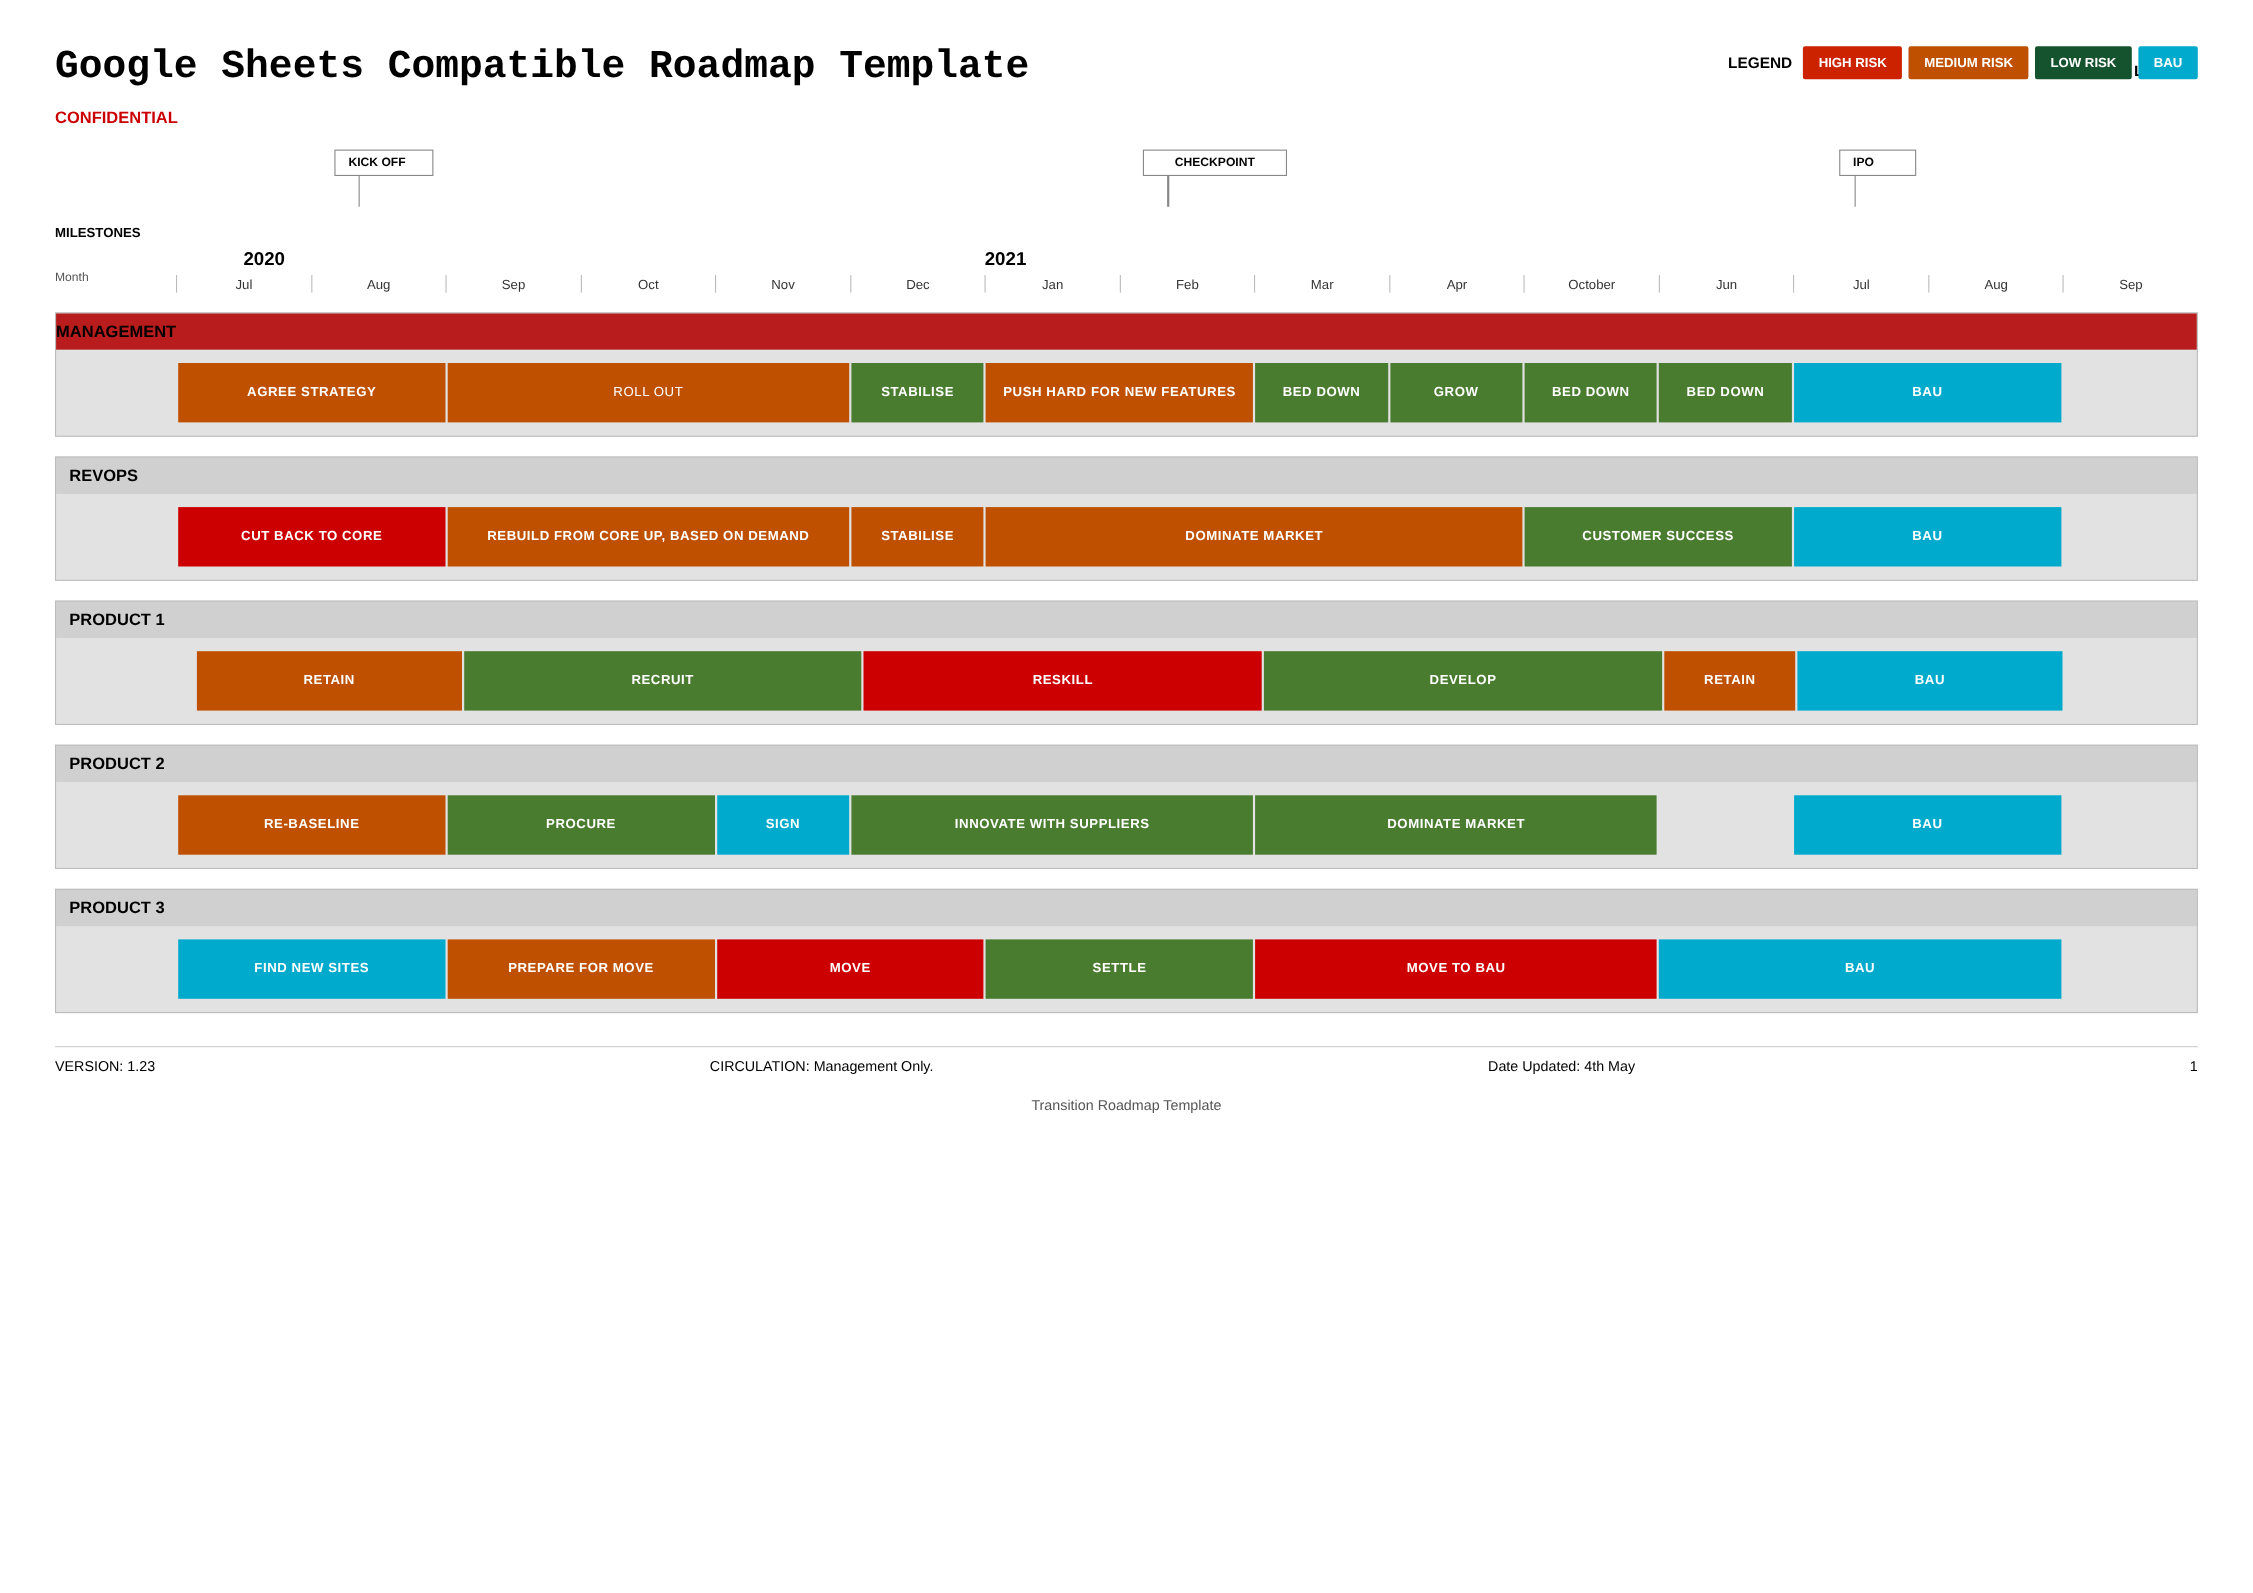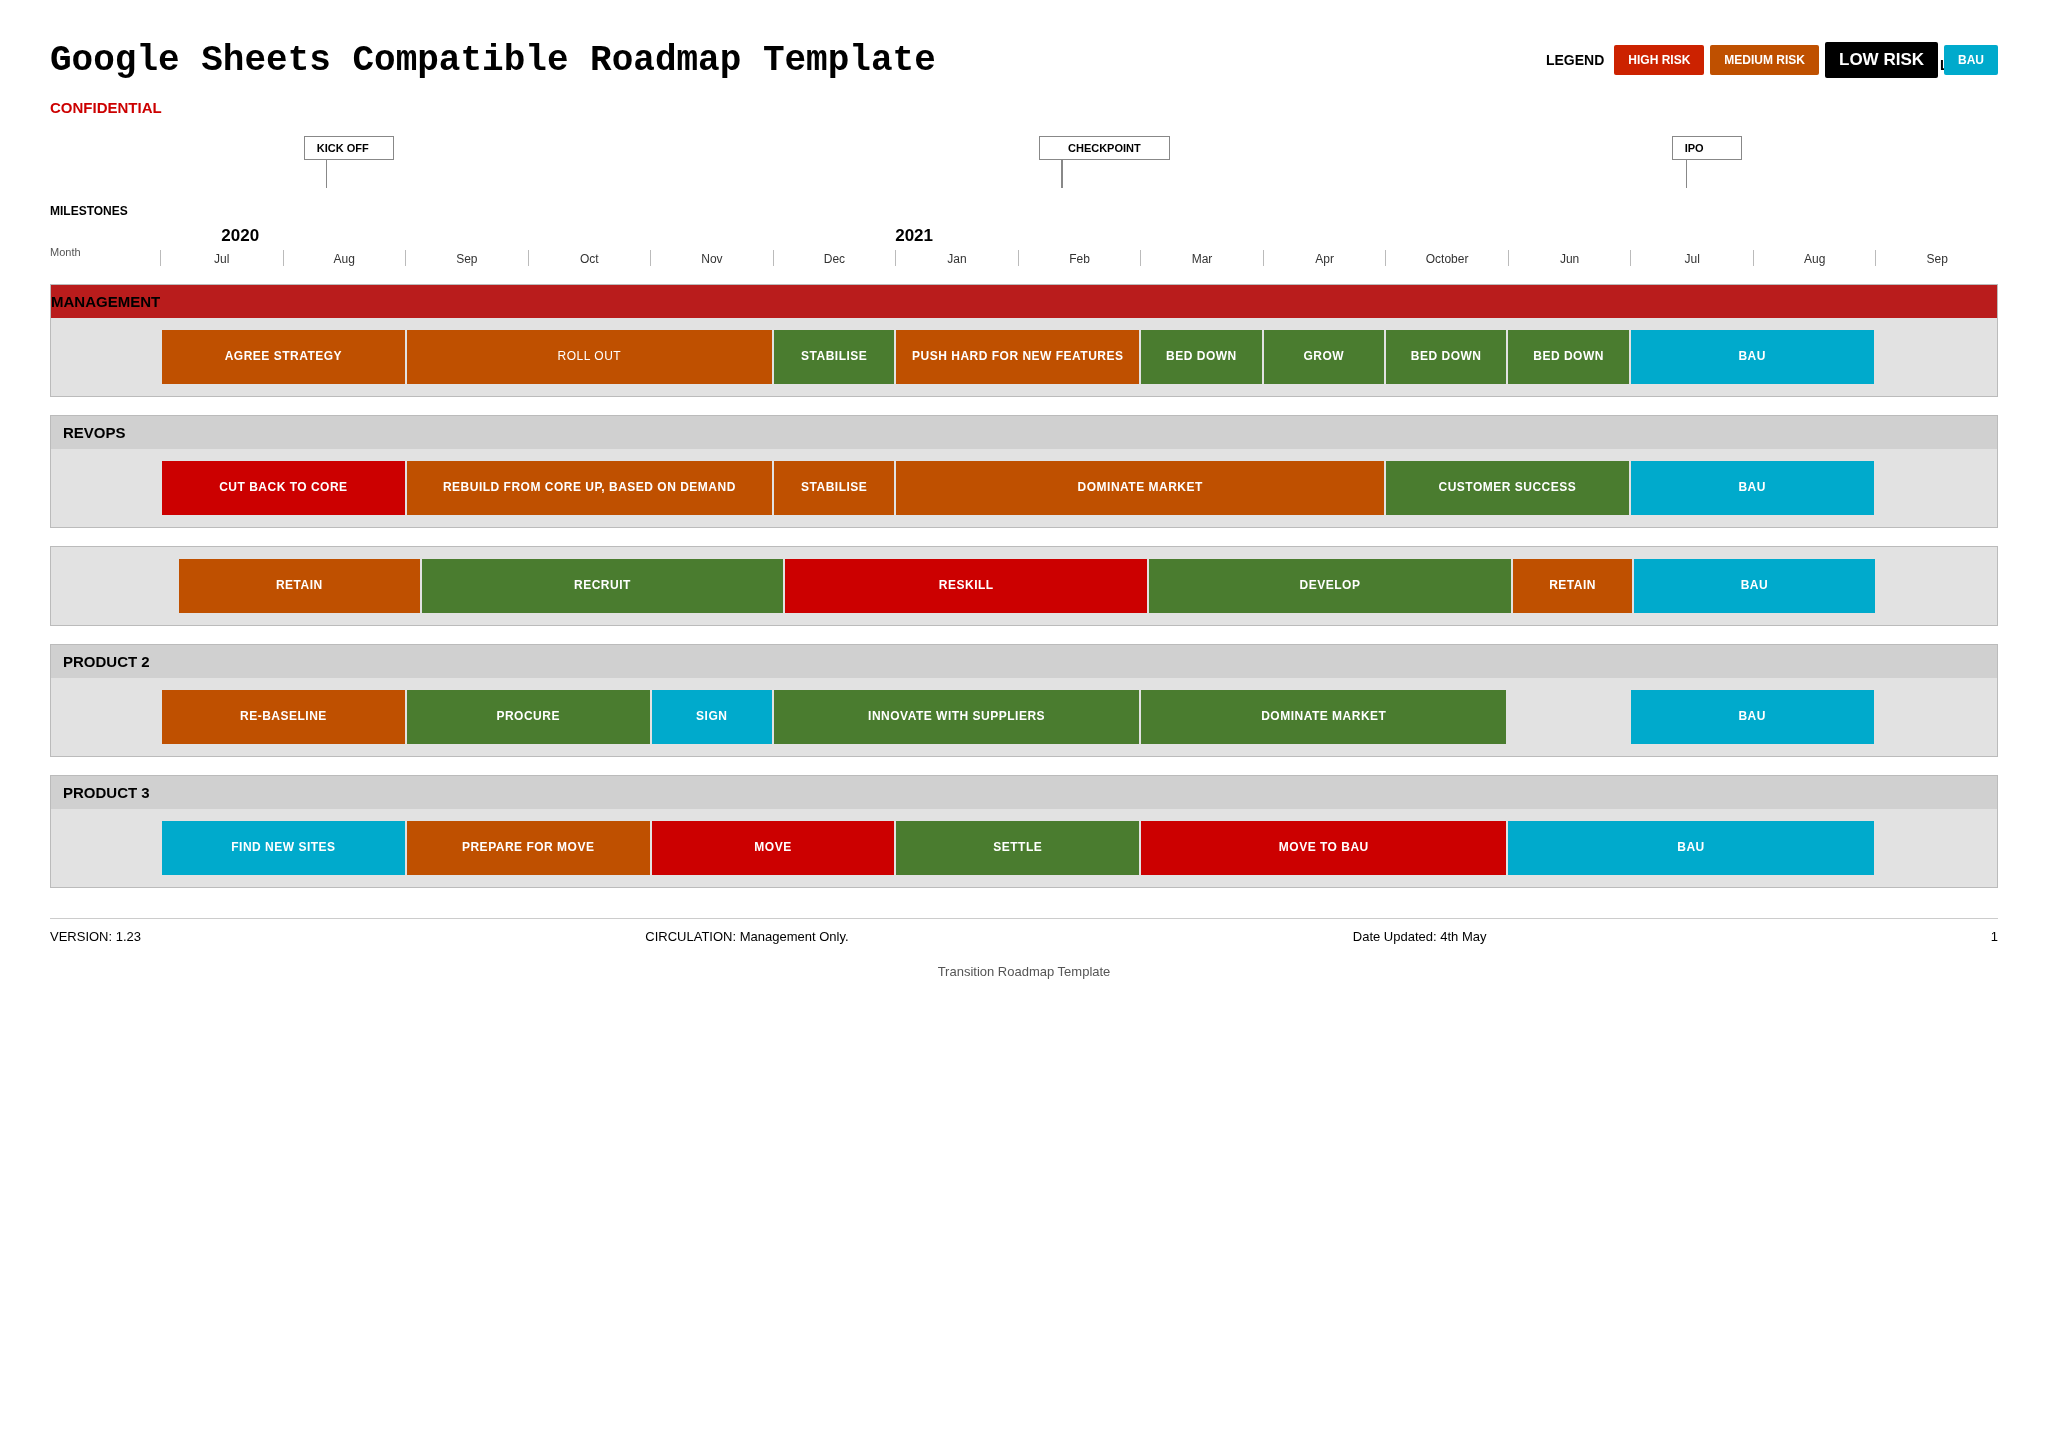--- a/index.html
+++ b/index.html
@@ -164,20 +164,21 @@
               <div style="position: absolute; left: calc(0% + 1px); width: calc(13.3333% - 2px); top: 0px; height: 54px; background: rgb(204, 0, 0); color: rgb(255, 255, 255); font-weight: bold; font-size: 12px; display: flex; align-items: center; justify-content: center; text-align: center; padding: 4px; letter-spacing: 0.5px; line-height: 1.3;">CUT BACK TO CORE</div>
               <div style="position: absolute; left: calc(13.3333% + 1px); width: calc(20% - 2px); top: 0px; height: 54px; background: rgb(191, 80, 0); color: rgb(255, 255, 255); font-weight: bold; font-size: 12px; display: flex; align-items: center; justify-content: center; text-align: center; padding: 4px; letter-spacing: 0.5px; line-height: 1.3;">REBUILD FROM CORE UP, BASED ON DEMAND</div>
               <div style="position: absolute; left: calc(33.3333% + 1px); width: calc(6.6667% - 2px); top: 0px; height: 54px; background: rgb(191, 80, 0); color: rgb(255, 255, 255); font-weight: bold; font-size: 12px; display: flex; align-items: center; justify-content: center; text-align: center; padding: 4px; letter-spacing: 0.5px; line-height: 1.3;">STABILISE</div>
               <div style="position: absolute; left: calc(40% + 1px); width: calc(26.6667% - 2px); top: 0px; height: 54px; background: rgb(191, 80, 0); color: rgb(255, 255, 255); font-weight: bold; font-size: 12px; display: flex; align-items: center; justify-content: center; text-align: center; padding: 4px; letter-spacing: 0.5px; line-height: 1.3;">DOMINATE MARKET</div>
               <div style="position: absolute; left: calc(66.6667% + 1px); width: calc(13.3333% - 2px); top: 0px; height: 54px; background: rgb(74, 124, 47); color: rgb(255, 255, 255); font-weight: bold; font-size: 12px; display: flex; align-items: center; justify-content: center; text-align: center; padding: 4px; letter-spacing: 0.5px; line-height: 1.3;">CUSTOMER SUCCESS</div>
               <div style="position: absolute; left: calc(80% + 1px); width: calc(13.3333% - 2px); top: 0px; height: 54px; background: rgb(0, 170, 204); color: rgb(255, 255, 255); font-weight: bold; font-size: 12px; display: flex; align-items: center; justify-content: center; text-align: center; padding: 4px; letter-spacing: 0.5px; line-height: 1.3;">BAU</div>
             </div>
           </div>
         </div>
         <div style="margin-top: 18px; border: 1px solid rgb(187, 187, 187); background: rgb(208, 208, 208);">
+          <div style="padding: 8px 12px; font-weight: bold; font-size: 15px; background: rgb(208, 208, 208);">PRODUCT 1</div>
           <div style="background: rgb(226, 226, 226); padding: 12px 0px; display: flex; gap: 17px;">
             <div style="width: 110px; flex-shrink: 0;"></div>
             <div style="flex: 1 1 0%; position: relative; height: 54px;">
               <div style="position: absolute; left: calc(0% + 1px); width: calc(13.3333% - 2px); top: 0px; height: 54px; background: rgb(191, 80, 0); color: rgb(255, 255, 255); font-weight: bold; font-size: 12px; display: flex; align-items: center; justify-content: center; text-align: center; padding: 4px; letter-spacing: 0.5px; line-height: 1.3;">RETAIN</div>
               <div style="position: absolute; left: calc(13.3333% + 1px); width: calc(20% - 2px); top: 0px; height: 54px; background: rgb(74, 124, 47); color: rgb(255, 255, 255); font-weight: bold; font-size: 12px; display: flex; align-items: center; justify-content: center; text-align: center; padding: 4px; letter-spacing: 0.5px; line-height: 1.3;">RECRUIT</div>
               <div style="position: absolute; left: calc(33.3333% + 1px); width: calc(20% - 2px); top: 0px; height: 54px; background: rgb(204, 0, 0); color: rgb(255, 255, 255); font-weight: bold; font-size: 12px; display: flex; align-items: center; justify-content: center; text-align: center; padding: 4px; letter-spacing: 0.5px; line-height: 1.3;">RESKILL</div>
               <div style="position: absolute; left: calc(53.3333% + 1px); width: calc(20% - 2px); top: 0px; height: 54px; background: rgb(74, 124, 47); color: rgb(255, 255, 255); font-weight: bold; font-size: 12px; display: flex; align-items: center; justify-content: center; text-align: center; padding: 4px; letter-spacing: 0.5px; line-height: 1.3;">DEVELOP</div>
               <div style="position: absolute; left: calc(73.3333% + 1px); width: calc(6.6667% - 2px); top: 0px; height: 54px; background: rgb(191, 80, 0); color: rgb(255, 255, 255); font-weight: bold; font-size: 12px; display: flex; align-items: center; justify-content: center; text-align: center; padding: 4px; letter-spacing: 0.5px; line-height: 1.3;">RETAIN</div>
               <div style="position: absolute; left: calc(80% + 1px); width: calc(13.3333% - 2px); top: 0px; height: 54px; background: rgb(0, 170, 204); color: rgb(255, 255, 255); font-weight: bold; font-size: 12px; display: flex; align-items: center; justify-content: center; text-align: center; padding: 4px; letter-spacing: 0.5px; line-height: 1.3;">BAU</div>
             </div>
@@ -223,15 +224,15 @@
   </div>
 
   <div class="page-footer-center">Transition Roadmap Template</div>
 
 </div>
 
 <div style="position:absolute; top:42px; right:50px; display:flex; align-items:center; gap:6px;">
   <span style="font-size:14px; font-weight:bold; margin-right:4px;">LEGEND</span>
   <div style="background:#cc2200; color:#fff; font-weight:bold; font-size:12px; padding:8px 14px; border-radius:2px;">HIGH RISK</div>
   <div style="background:#bf5000; color:#fff; font-weight:bold; font-size:12px; padding:8px 14px; border-radius:2px;">MEDIUM RISK</div>
-  <div style="background:#000000; color:#fff; font-weight:bold; font-size:17px; padding:8px 14px; border-radius:2px;">LOW RISK</div>
+  <div style="background:#14532d; color:#fff; font-weight:bold; font-size:12px; padding:8px 14px; border-radius:2px;">LOW RISK</div>
   <div style="background:#00aacc; color:#fff; font-weight:bold; font-size:12px; padding:8px 14px; border-radius:2px;">BAU</div>
 </div>
 
 </body></html>

